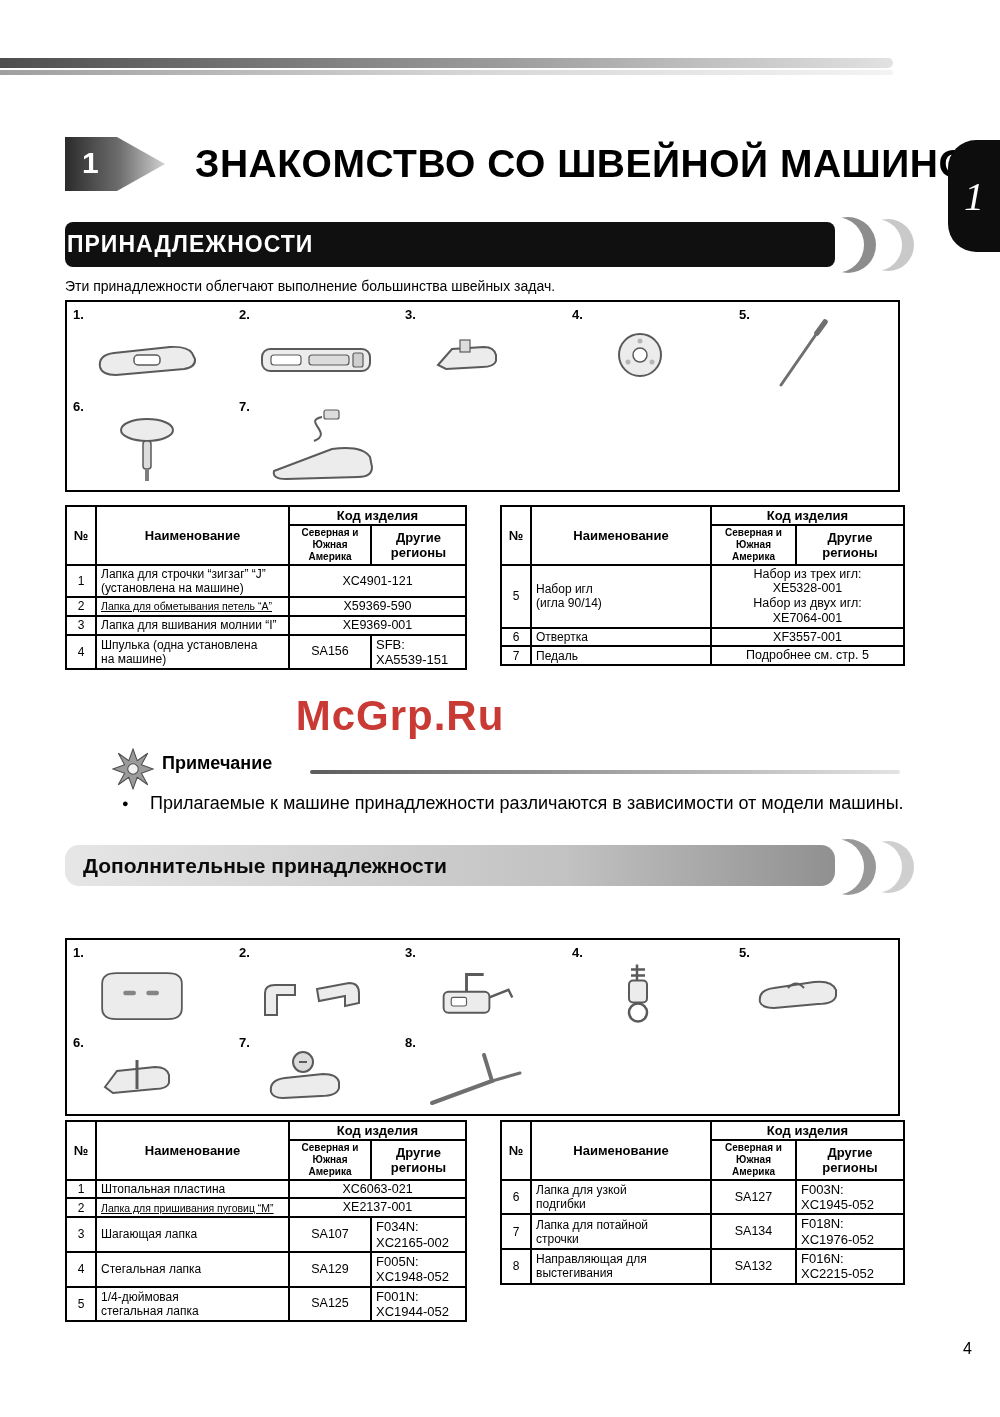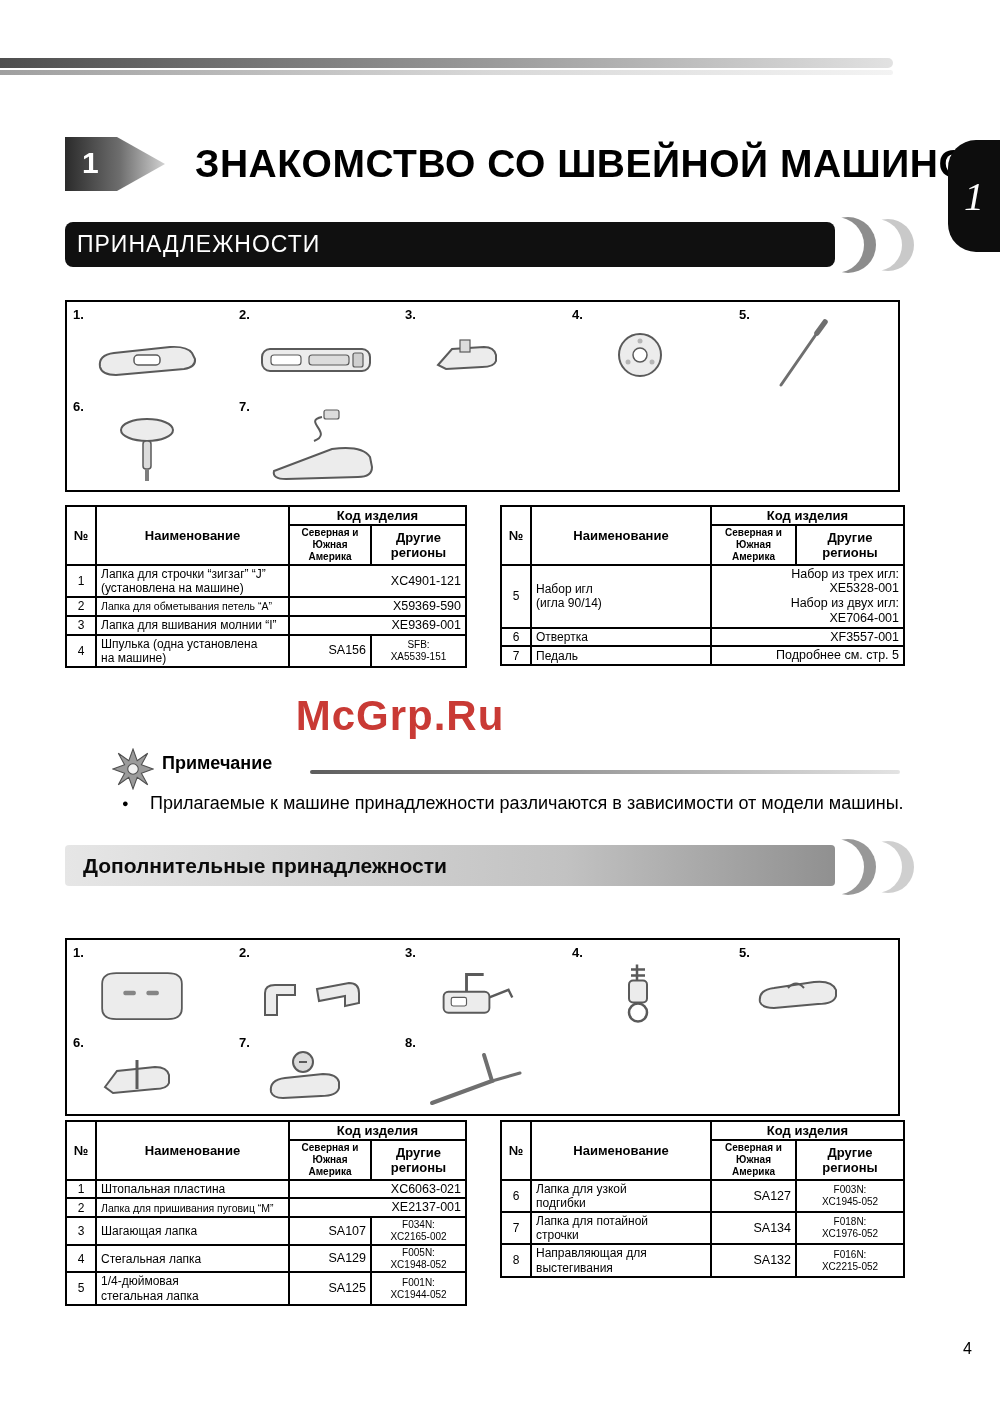--- a/index.html
+++ b/index.html
@@ -17,42 +17,42 @@
   .chapter-num{position:absolute;left:17px;top:9px;color:#fff;font-size:30px;font-weight:bold;}
   .chapter-title{margin-left:30px;font-size:39px;font-weight:bold;letter-spacing:.5px;white-space:nowrap;}
 
   
   .side-tab{right:0;top:140px;width:52px;height:112px;background:#0d0d0d;border-radius:28px 0 0 28px;display:flex;align-items:center;justify-content:center;}
   .side-tab span{color:#fff;font-family:"Liberation Serif",serif;font-style:italic;font-size:40px;}
 
   
   .sec-bar{left:65px;width:770px;display:flex;align-items:center;z-index:2;}
   .sec-bar1{top:222px;height:45px;background:#101010;border-radius:8px;}
-  .sec-bar1 span{color:#fff;font-weight:normal;font-size:23px;padding-left:12px;letter-spacing:1px;}
-  .sec-bar2{top:845px;height:41px;background:linear-gradient(to right,#e6e6e6,#c2c2c2 65%,#909090);border-radius:4px;}
+  .sec-bar1 span{color:#fff;font-weight:bold;font-size:23px;padding-left:2px;letter-spacing:1px;}
+  .sec-bar2{top:845px;height:41px;background:linear-gradient(to right,#e6e6e6,#c2c2c2 65%,#909090);border-radius:14px;}
   .sec-bar2 span{color:#0b0b0b;font-weight:bold;font-size:21px;padding-left:18px;}
   .crescents{z-index:1;}
 
   .intro{left:65px;font-size:14px;}
   .pre{white-space:pre-line;}
 
   
   .figbox{left:65px;width:835px;border:2px solid #000;background:#fff;}
   .fig-label{position:absolute;font-size:13px;font-weight:bold;}
 
   
   .tbl table{border-collapse:collapse;table-layout:fixed;width:100%;}
   .tbl th,.tbl td{border:2px solid #000;padding:1px 4px;line-height:1.18;vertical-align:middle;}
   .tbl th{font-size:13px;font-weight:bold;text-align:center;}
   .th-small{font-size:10px !important;}
   .td-no{text-align:center;font-size:12px;}
   .td-name{font-size:12px;text-align:left;}
-  .td-code{font-size:12.5px;text-align:right;}
-  .td-code-left{font-size:10px;text-align:center;}
-  .fs11{font-size:10.5px;}
+  .td-code{font-size:12.5px;text-align:center;}
+  .td-code-left{font-size:13px;text-align:left;}
+  .fs11{font-size:10.5px;text-decoration:underline;}
   .w-no{width:30px;}.w-name{width:193px;}.w-am{width:82px;}.w-ot{width:95px;}
   .w-name2{width:180px;}.w-am2{width:85px;}.w-ot2{width:108px;}
 
   
   .watermark{left:0;width:800px;top:692px;text-align:center;font-size:42px;font-weight:bold;color:#c93a35;letter-spacing:1px;}
 
   
   .note-title{left:162px;top:753px;font-size:18px;font-weight:bold;}
   .note-line{left:310px;top:770px;width:590px;height:4px;background:linear-gradient(to right,#5d5d5d,#e3e3e3);border-radius:2px;}
   .note-dot{left:122px;top:797px;font-size:11px;}
@@ -92,20 +92,21 @@
   <svg class="abs crescents" style="left:800px;top:214px" width="140" height="62">
     <circle cx="88" cy="31" r="26" fill="#c9c9c9"></circle>
     <circle cx="76" cy="31" r="26" fill="#ffffff"></circle>
     <circle cx="48" cy="31" r="28" fill="#8d8d8d"></circle>
     <circle cx="36" cy="31" r="28" fill="#ffffff"></circle>
   </svg>
   <div class="abs sec-bar sec-bar1">
     <span>ПРИНАДЛЕЖНОСТИ</span>
   </div>
 
+  <div class="abs intro" style="top:278px">Эти принадлежности облегчают выполнение большинства швейных задач.</div>
 
   <div class="abs figbox" style="top:300px;height:192px">
     <span class="fig-label" style="left:6px;top:5px">1.</span>
     <span class="fig-label" style="left:172px;top:5px">2.</span>
     <span class="fig-label" style="left:338px;top:5px">3.</span>
     <span class="fig-label" style="left:505px;top:5px">4.</span>
     <span class="fig-label" style="left:672px;top:5px">5.</span>
     <span class="fig-label" style="left:6px;top:97px">6.</span>
     <span class="fig-label" style="left:172px;top:97px">7.</span>
 

